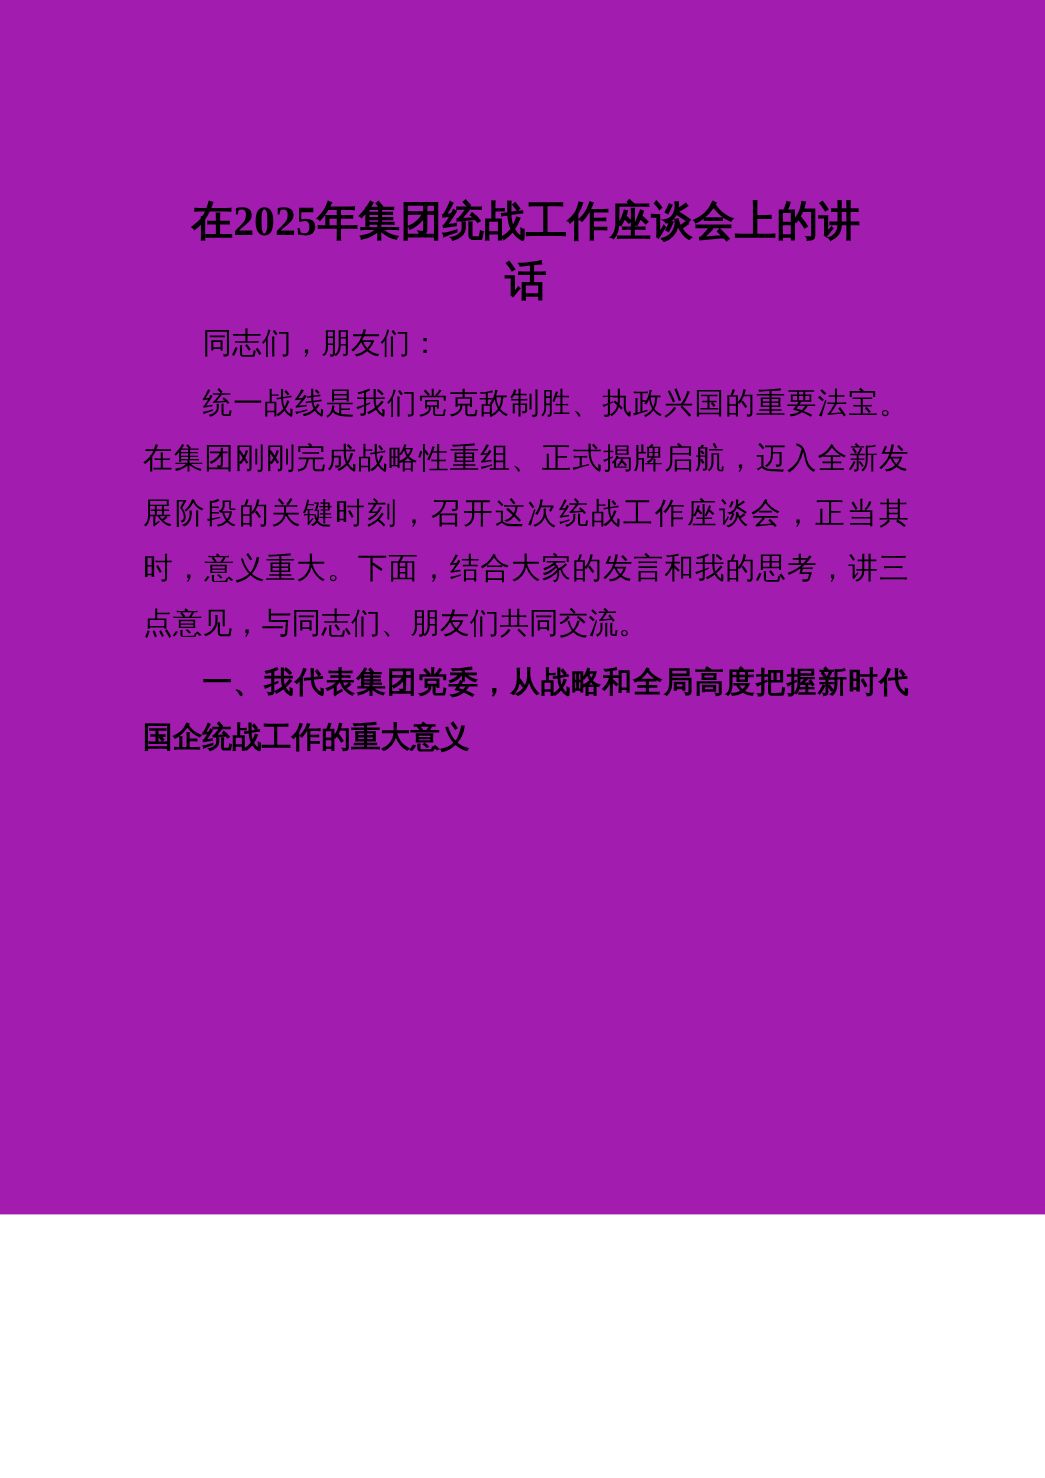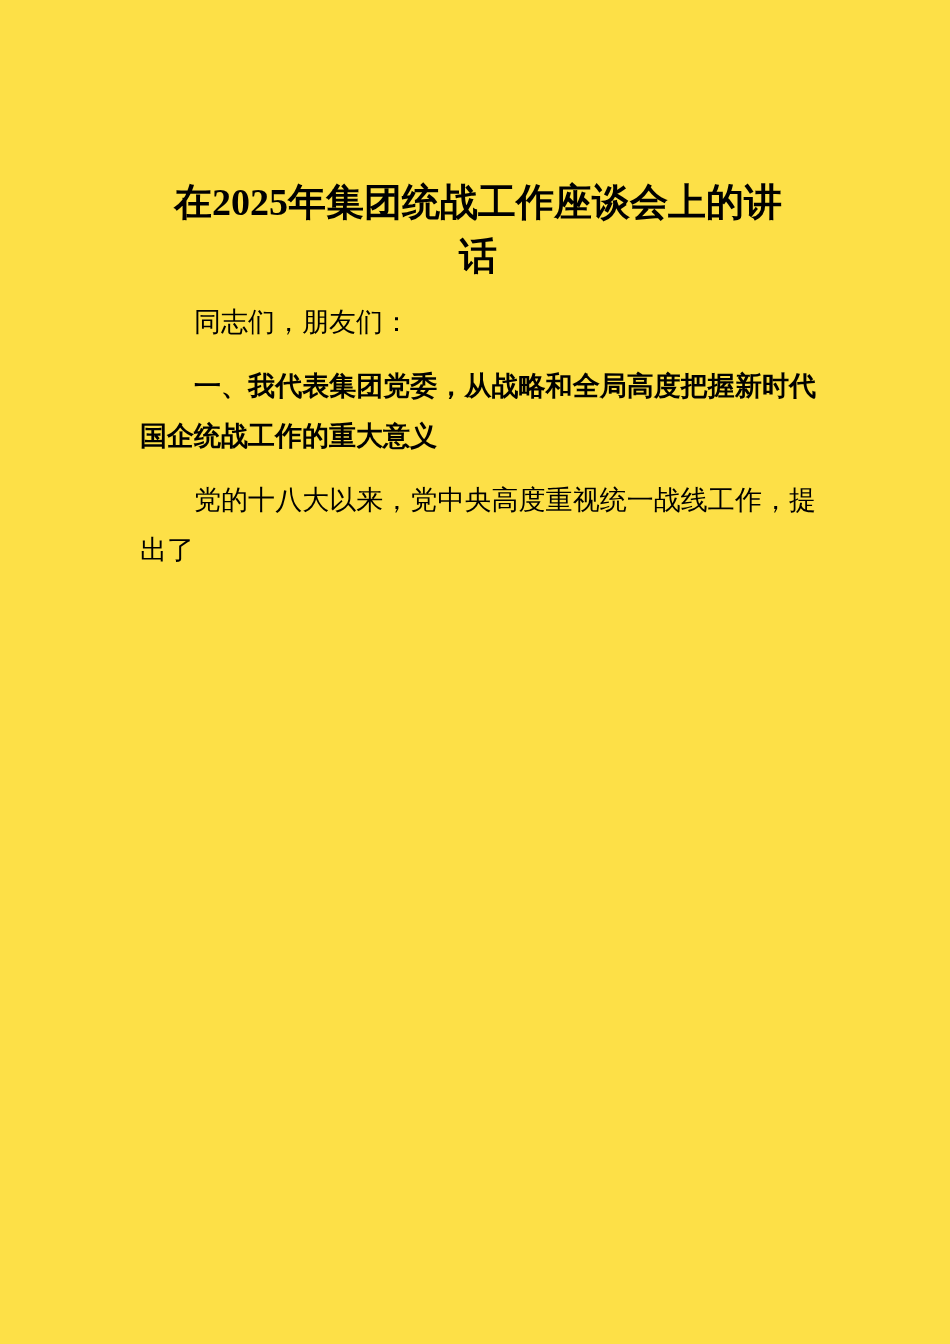--- a/index.html
+++ b/index.html
@@ -9,54 +9,54 @@
   }
   body {
     width: 950px;
     height: 1344px;
     color: #000000;
     font-family: "Liberation Sans", sans-serif;
   }
   .page {
     box-sizing: border-box;
     width: 950px;
-    height: 1344px;
-    background: #fde047;
+    height: 1104px;
+    background: #a21caf;
     padding: 175px 120px 0 126px;
     overflow: hidden;
   }
   .doc-title {
     font-family: "Liberation Serif", serif;
     font-weight: bold;
     font-size: 38px;
     line-height: 54px;
     text-align: center;
     margin: 0 auto;
     max-width: 640px;
     letter-spacing: 0;
   }
   .doc-body {
     margin-top: 0;
   }
   .para {
-    margin: 14px;
+    margin: 4px;
     font-size: 27px;
     line-height: 50px;
     text-align: justify;
     text-justify: inter-ideograph;
     text-indent: 2em;
     font-weight: normal;
   }
   .para.heading {
     font-weight: bold;
   }
 </style>
 </head>
 <body>
 
 <div class="page">
   <h1 class="doc-title">在2025年集团统战工作座谈会上的讲话</h1>
   <div class="doc-body">
       <p class="para body">同志们，朋友们：</p>
+      <p class="para body">统一战线是我们党克敌制胜、执政兴国的重要法宝。在集团刚刚完成战略性重组、正式揭牌启航，迈入全新发展阶段的关键时刻，召开这次统战工作座谈会，正当其时，意义重大。下面，结合大家的发言和我的思考，讲三点意见，与同志们、朋友们共同交流。</p>
       <p class="para heading">一、我代表集团党委，从战略和全局高度把握新时代国企统战工作的重大意义</p>
-      <p class="para body">党的十八大以来，党中央高度重视统一战线工作，提出了</p>
     </div>
 </div>
 
 </body></html>

